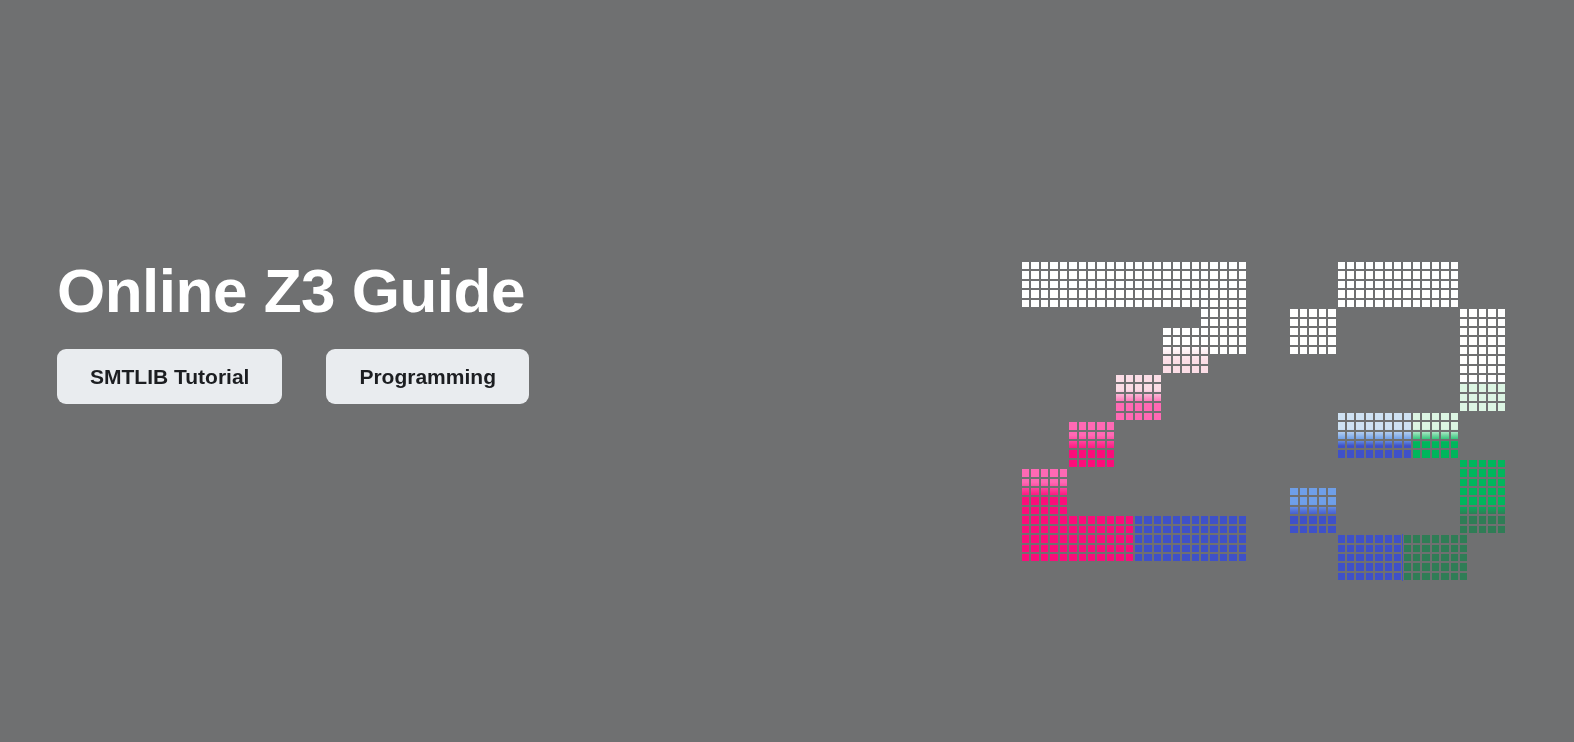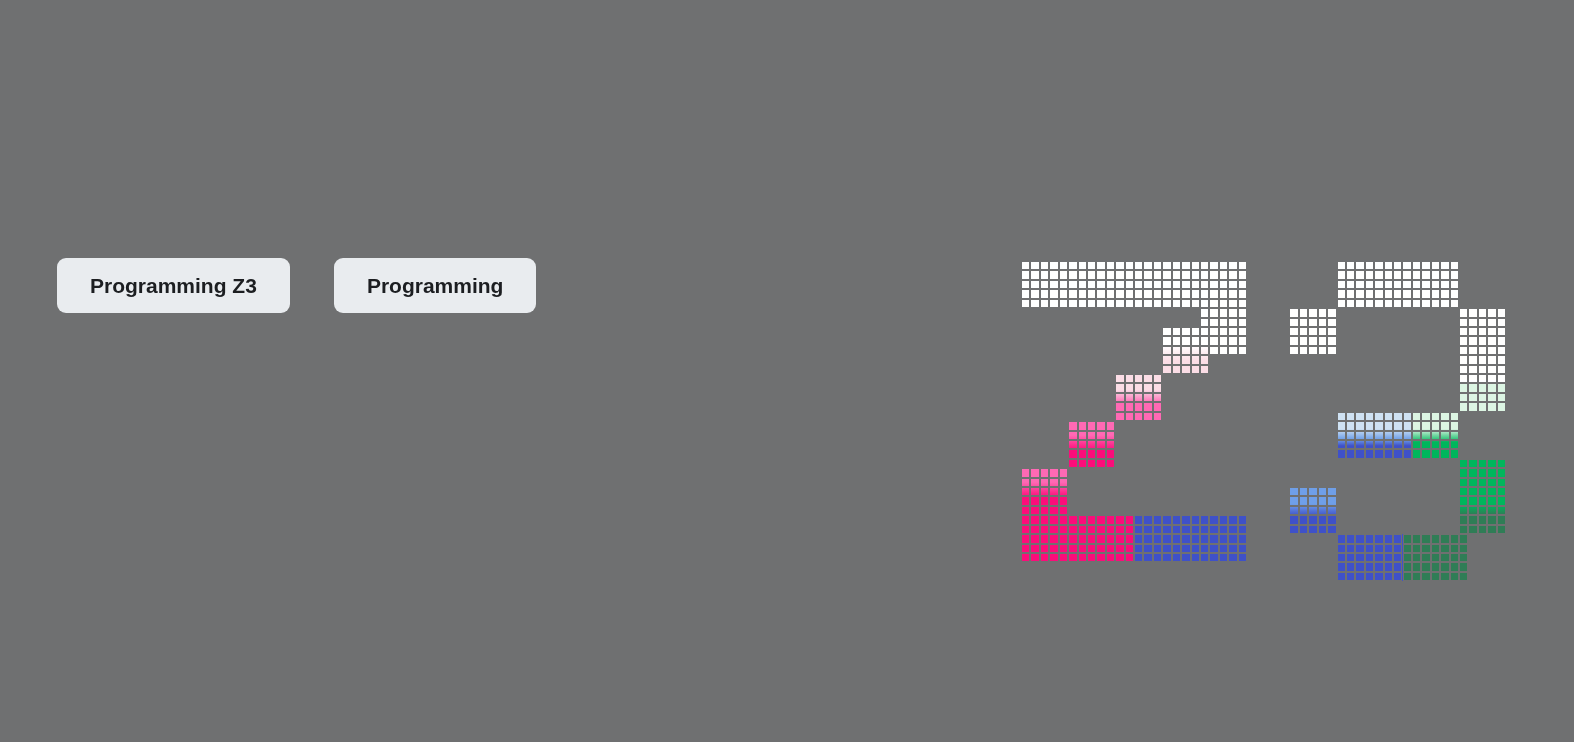--- a/index.html
+++ b/index.html
@@ -68,23 +68,24 @@
   }
   
   .blk-bg { position: absolute; inset: 0; }
 </style>
 </head>
 <body>
 
 <div class="page">
 
   <div class="hero">
+    <h1 class="hero-title">Online Z3 Guide</h1>
 
     <div class="btn-row">
-      <button class="btn">Programming Z3</button>
+      <button class="btn">SMTLIB Tutorial</button>
       <button class="btn">Programming</button>
     </div>
   </div>
 
   <div class="logo" id="logo">
       <div style="position: absolute; left: 0px; top: 0px;">
         <div class="blk" style="left: 0px; top: 0px; width: 226.08px; height: 47.1px; --cols: 24; --rows: 5;">
           <div class="blk-bg" style="background: rgb(255, 255, 255);"></div>
           <div class="cell" style="position: relative;"></div>
           <div class="cell" style="position: relative;"></div>

